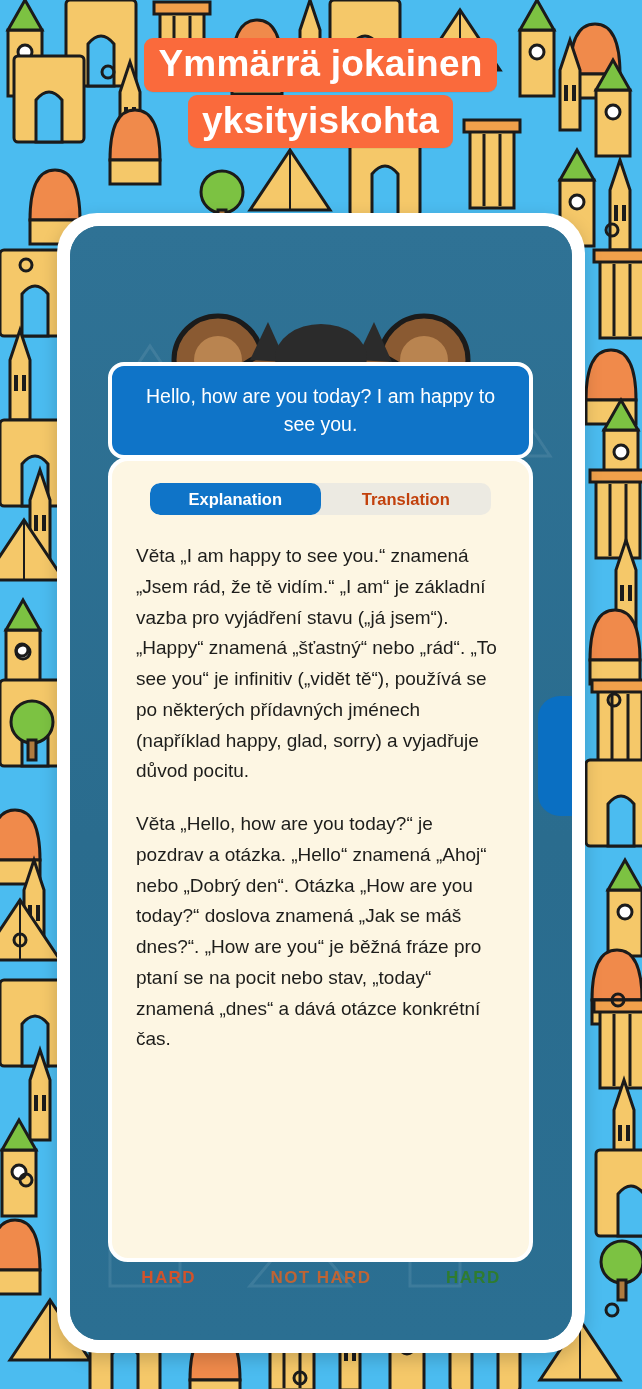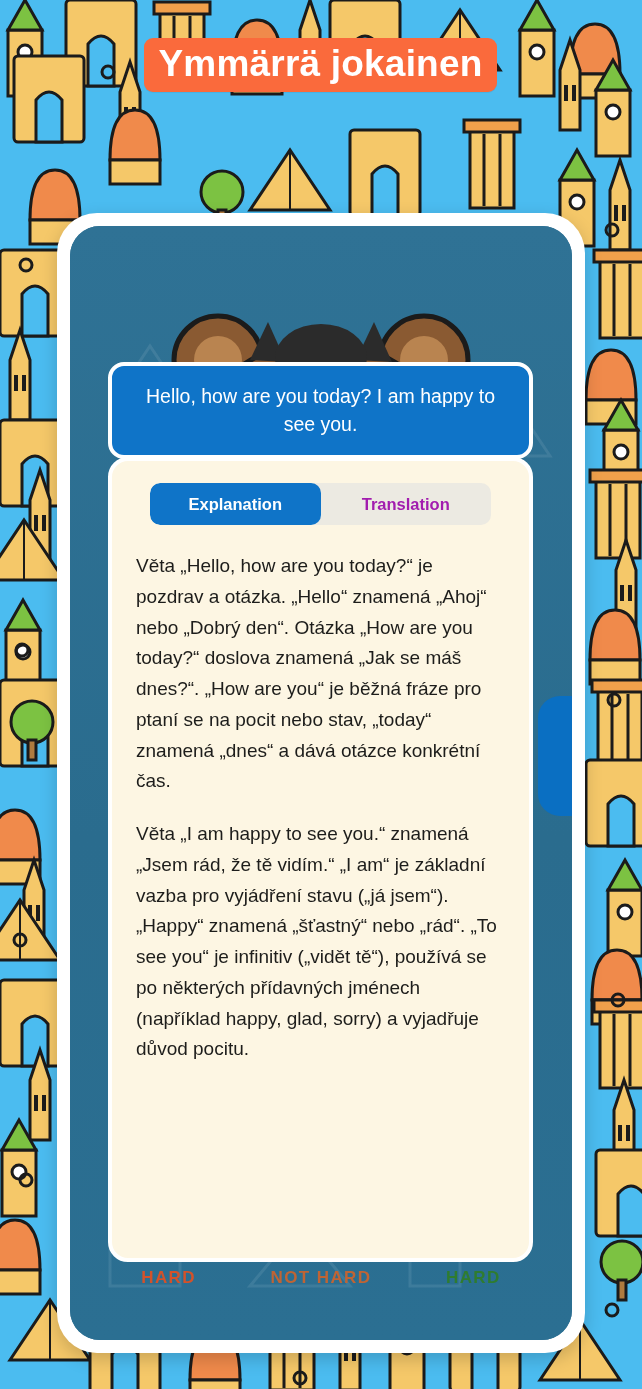--- a/index.html
+++ b/index.html
@@ -128,32 +128,32 @@
     z-index: 3;
     display: flex;
     flex-direction: column;
   }
 
   .tabs {
     display: flex;
     background: #eceae2;
     border-radius: 10px;
     overflow: hidden;
-    height: 42px;
+    height: 32px;
     margin: 0 18px;
     flex: none;
   }
   .tab {
     flex: 1;
     display: flex;
     align-items: center;
     justify-content: center;
     font-size: 16.5px;
     font-weight: bold;
-    color: #a21caf;
+    color: #c2410c;
     cursor: pointer;
     user-select: none;
   }
   .tab.active {
     background: #0f74c8;
     color: #ffffff;
     border-radius: 10px;
   }
 
   .body-text {
@@ -323,20 +323,21 @@
       <circle cx="618" cy="1000" r="6"></circle>
       <circle cx="26" cy="1180" r="6"></circle>
       <circle cx="612" cy="1310" r="6"></circle>
       <circle cx="300" cy="1378" r="6"></circle>
     </g>
   </svg>
 </div>
 
 <div class="headline">
   <div class="line">Ymmärrä jokainen</div><br>
+  <div class="line">yksityiskohta</div>
 </div>
 
 <div class="phone">
   <div class="screen">
 
     <div class="app-bg">
       <svg class="ghost" width="502" height="1114" viewBox="0 0 502 1114" xmlns="http://www.w3.org/2000/svg">
         <g fill="none" stroke="#ffffff" stroke-width="3" opacity="0.35">
           <path d="M60 200 L60 150 L80 120 L100 150 L100 200 Z"></path>
           <path d="M150 220 Q150 170 185 170 Q220 170 220 220 Z"></path>
@@ -375,20 +376,20 @@
       <span class="rating easy">HARD</span>
     </div>
 
     <div class="sheet">
       <div class="tabs">
         <div class="tab active">Explanation</div>
         <div class="tab">Translation</div>
       </div>
 
       <div class="body-text">
+        <p>Věta „I am happy to see you.“ znamená „Jsem rád, že tě vidím.“ „I am“ je základní vazba pro vyjádření stavu („já jsem“). „Happy“ znamená „šťastný“ nebo „rád“. „To see you“ je infinitiv („vidět tě“), používá se po některých přídavných jménech (například happy, glad, sorry) a vyjadřuje důvod pocitu.</p>
         <p>Věta „Hello, how are you today?“ je pozdrav a otázka. „Hello“ znamená „Ahoj“ nebo „Dobrý den“. Otázka „How are you today?“ doslova znamená „Jak se máš dnes?“. „How are you“ je běžná fráze pro ptaní se na pocit nebo stav, „today“ znamená „dnes“ a dává otázce konkrétní čas.</p>
-        <p>Věta „I am happy to see you.“ znamená „Jsem rád, že tě vidím.“ „I am“ je základní vazba pro vyjádření stavu („já jsem“). „Happy“ znamená „šťastný“ nebo „rád“. „To see you“ je infinitiv („vidět tě“), používá se po některých přídavných jménech (například happy, glad, sorry) a vyjadřuje důvod pocitu.</p>
       </div>
 
     </div>
 
   </div>
 </div>
 
 </body></html>

